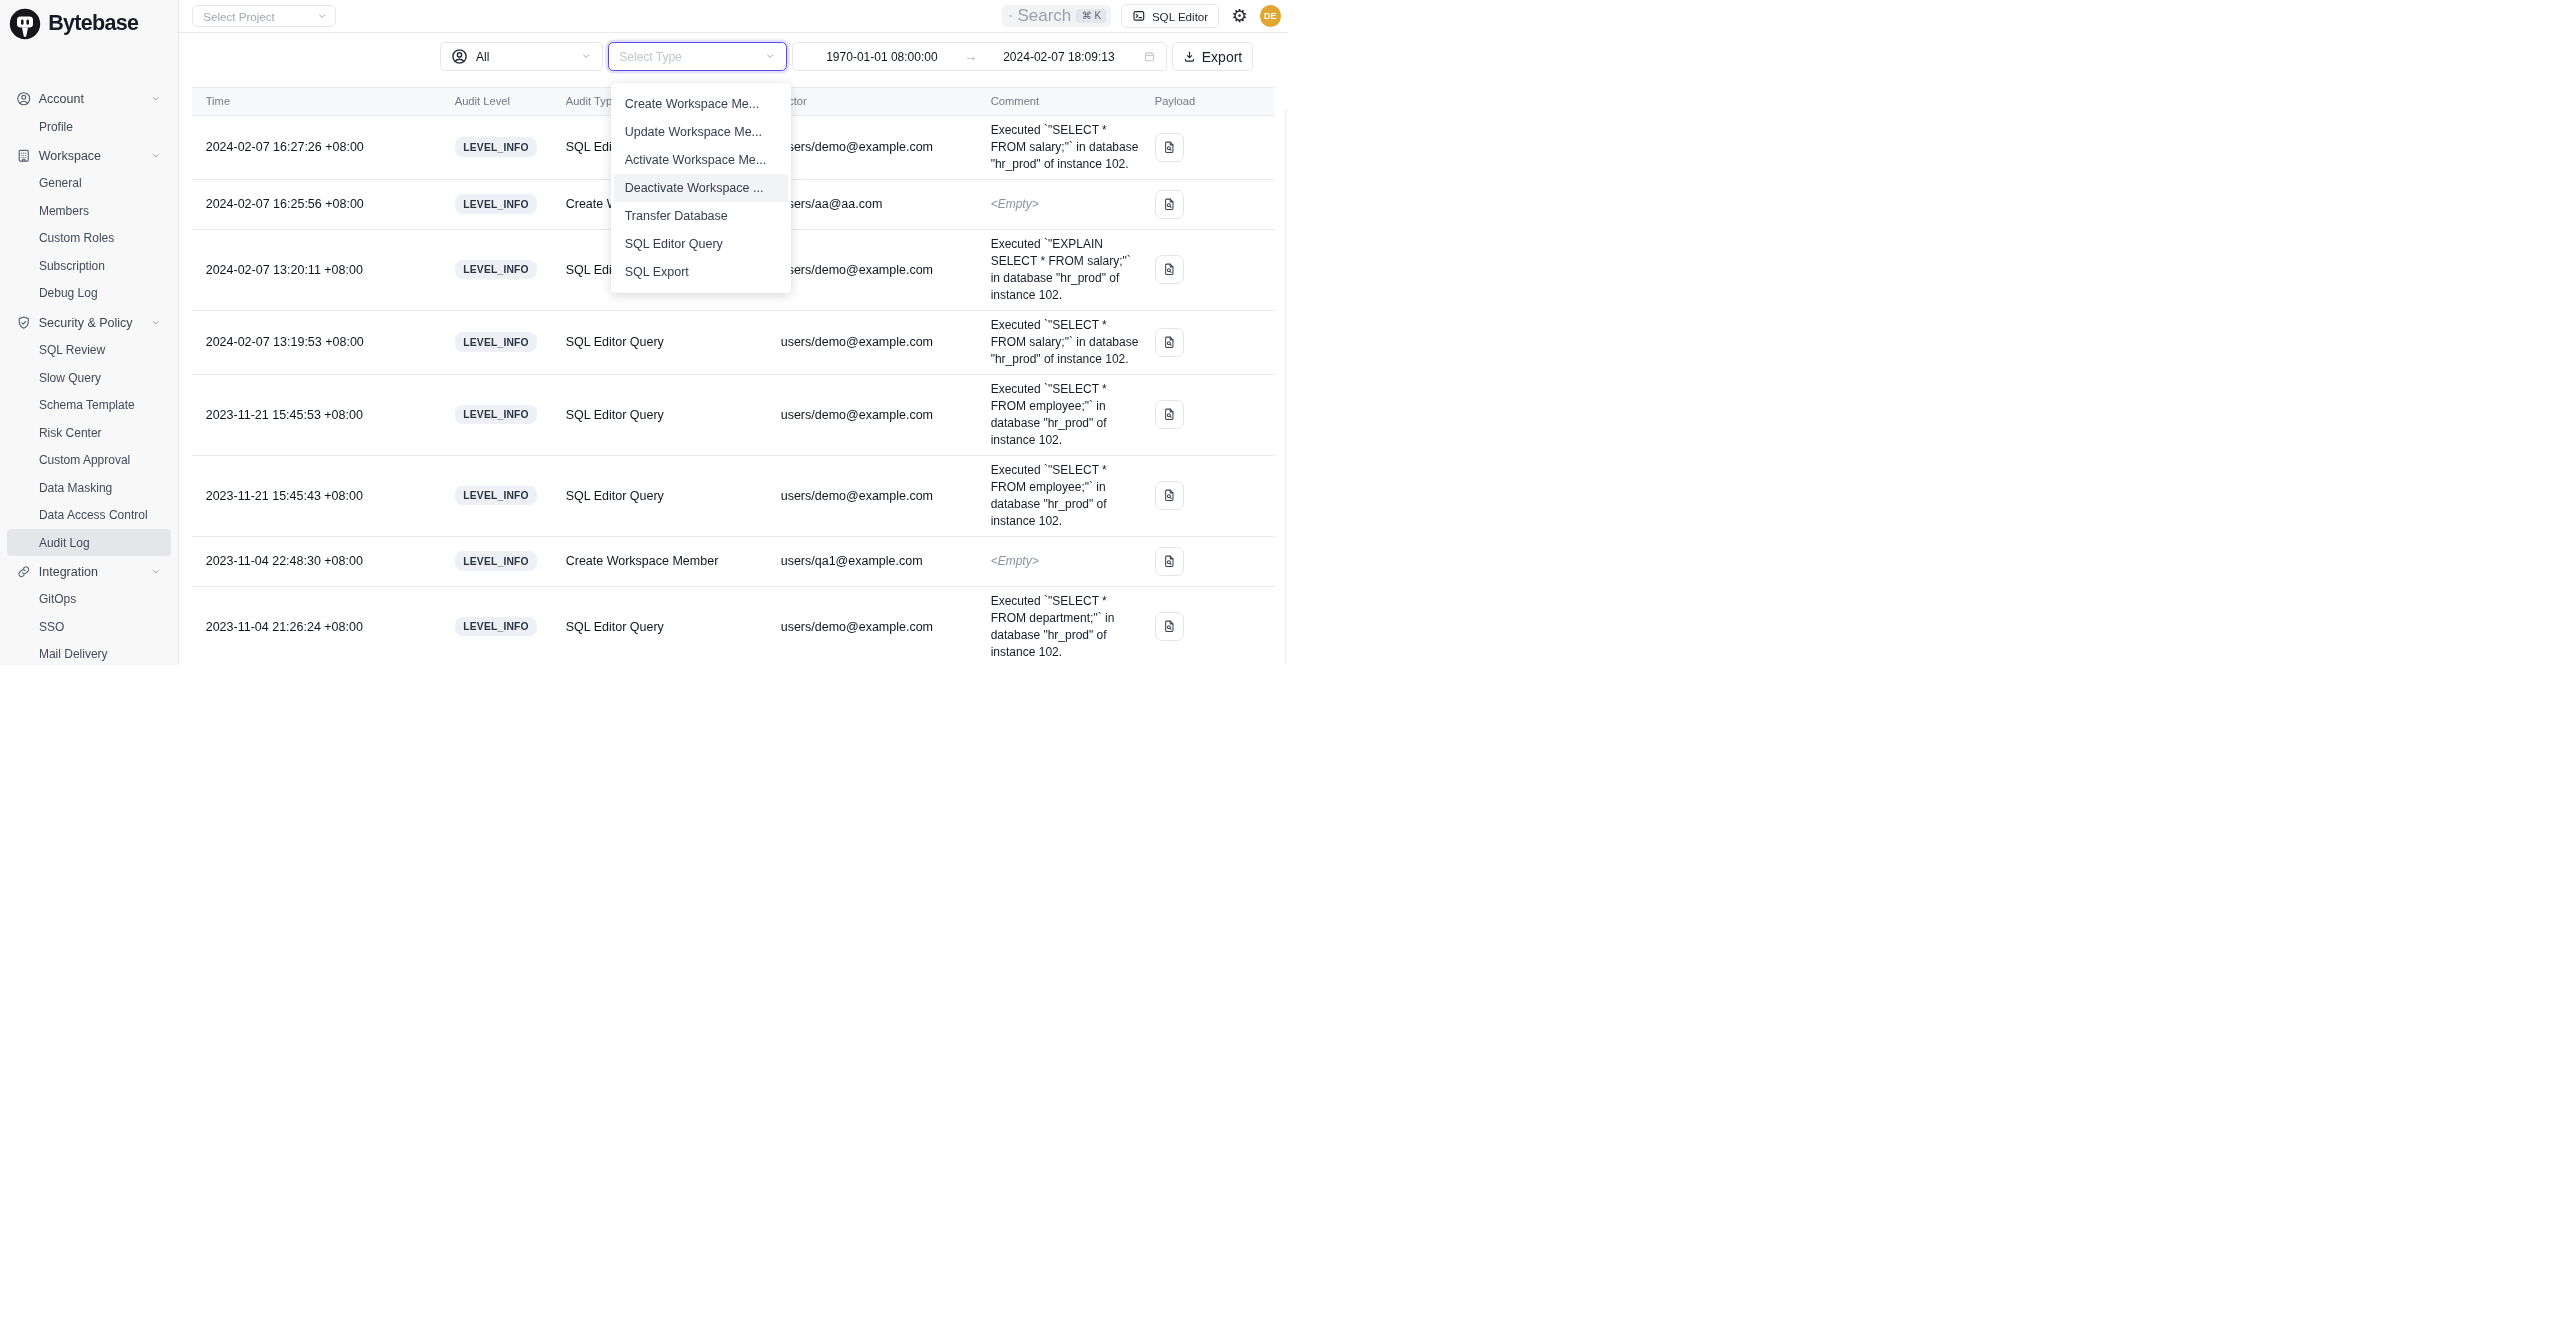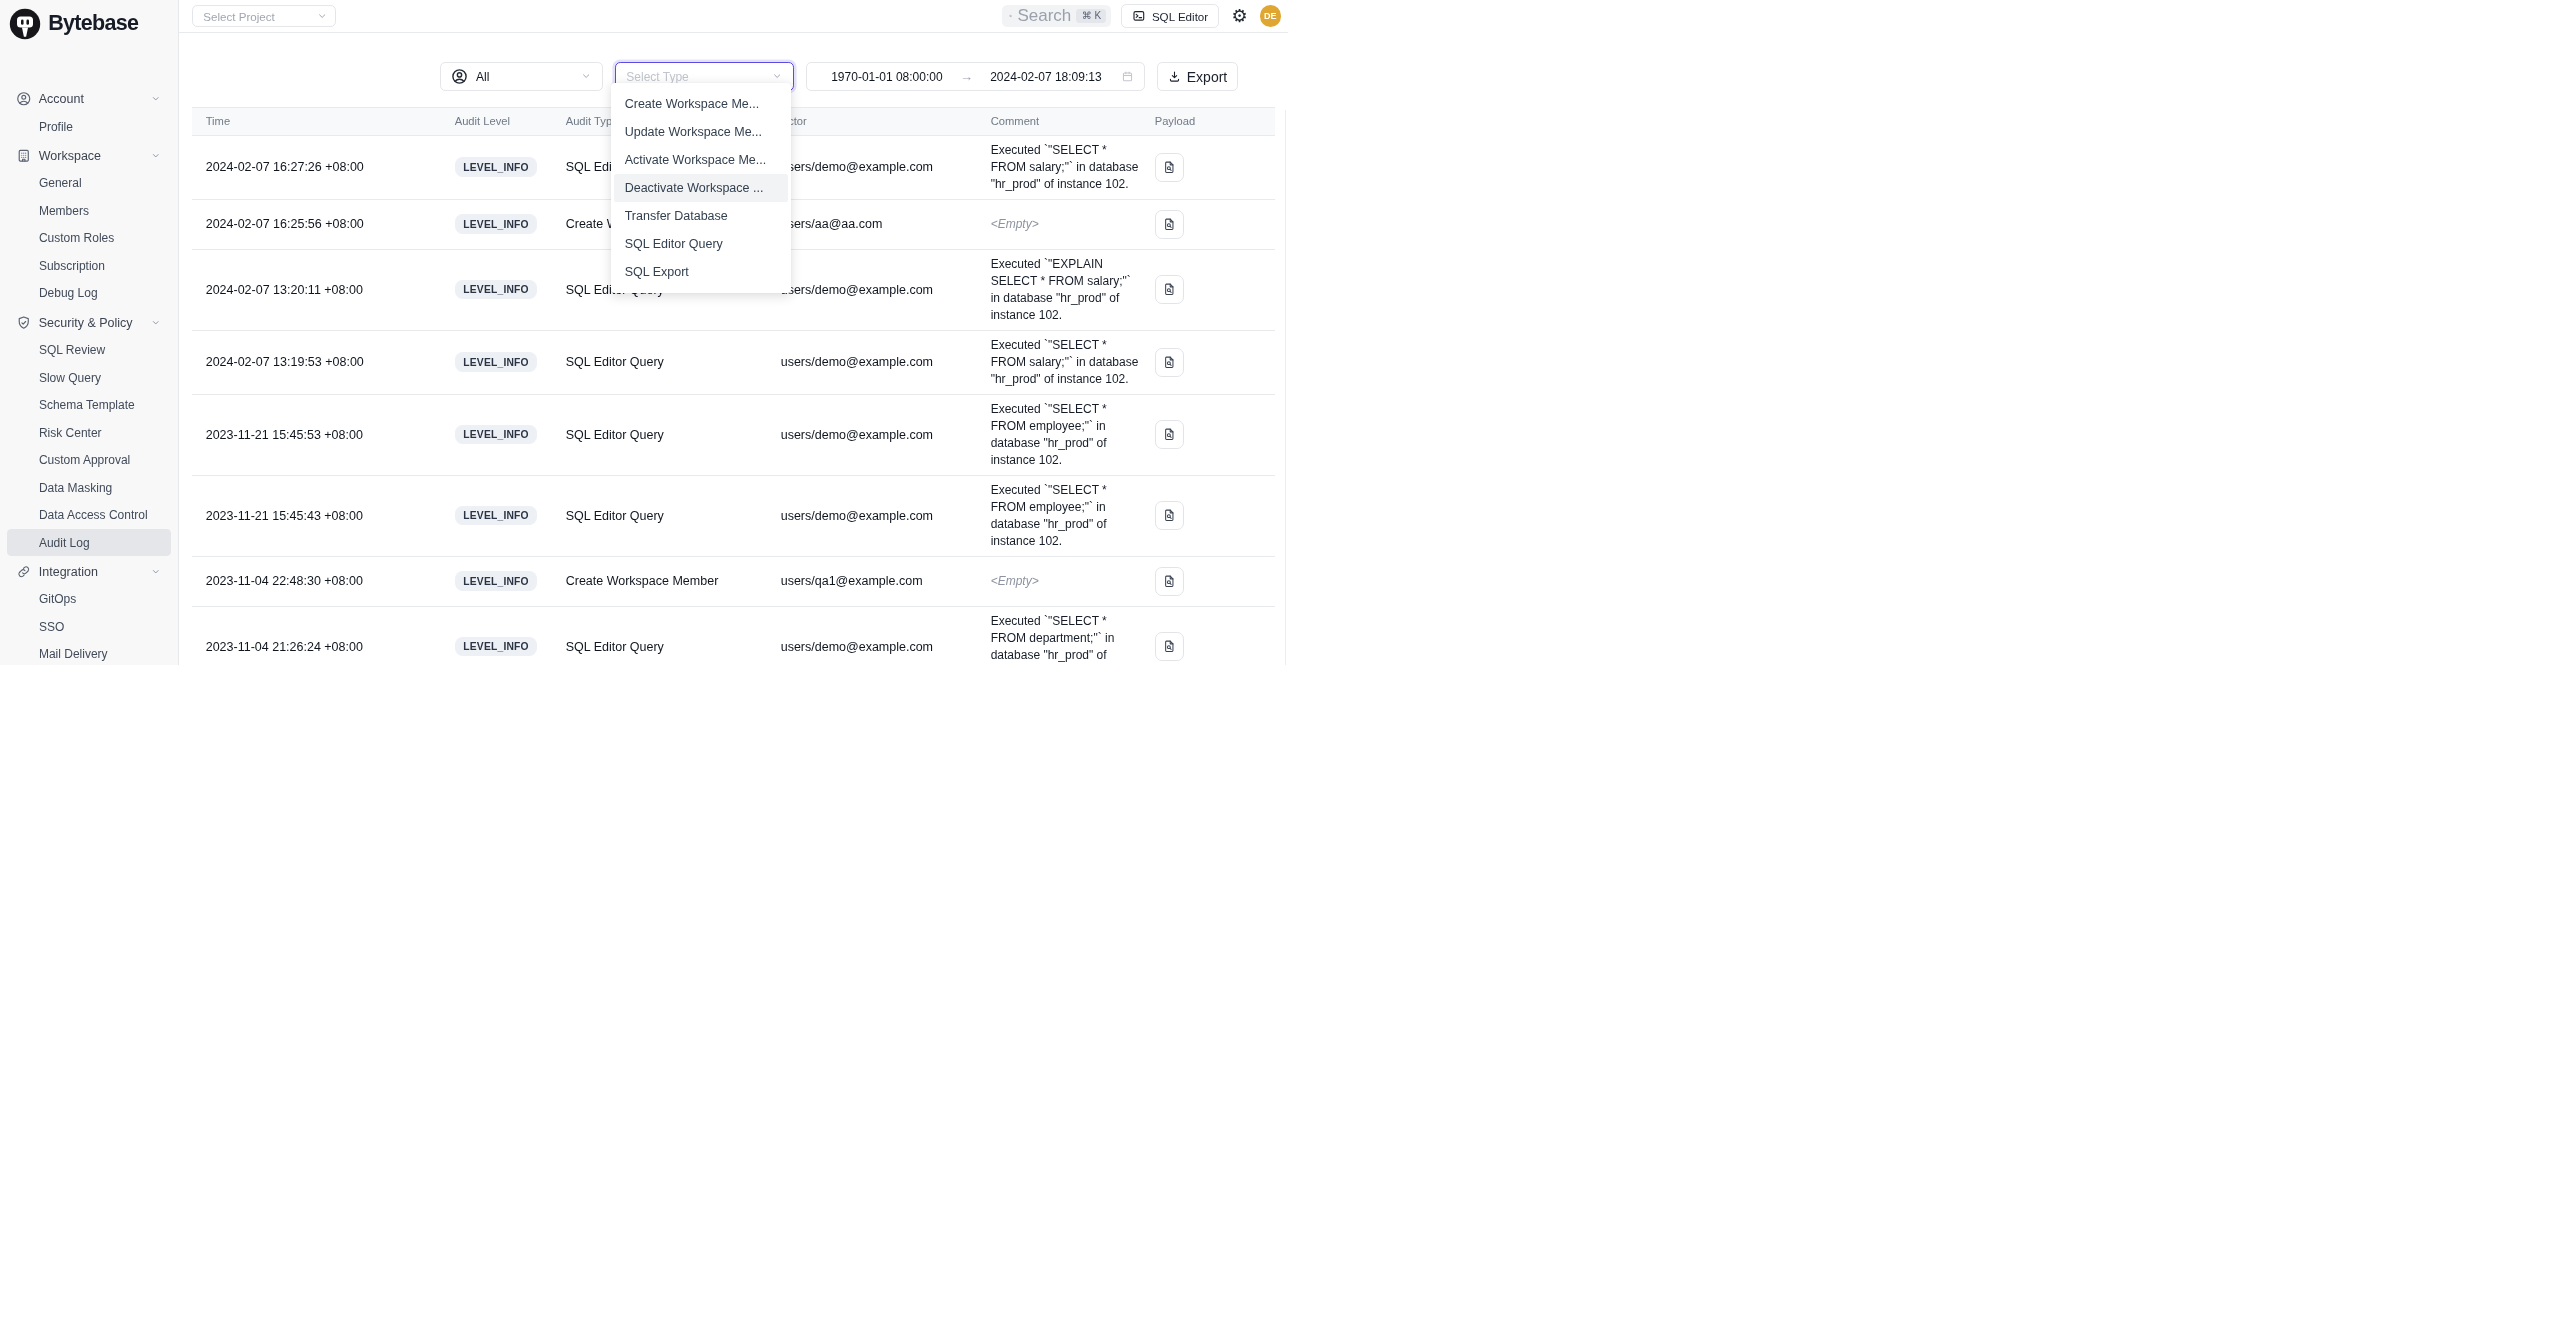--- a/index.html
+++ b/index.html
@@ -59,32 +59,32 @@
   .sql-editor-btn .sic-wrap { width:13.7px; height:13.7px; color:#20262f; }
   .sql-editor-btn .lbl { font-size:11.6px; font-weight:500; color:#1d2430;text-align:center; }
   .gear { margin-left:12px; font-size:18px; line-height:1; color:#1f2430; cursor:pointer; }
   .avatar {
     margin-left:12px; width:21.5px; height:21.5px; border-radius:50%; background:#dfa732;
     color:#fff; font-size:9px; font-weight:700; display:flex; align-items:center; justify-content:center; cursor:pointer;
   }
 
   
   .content { flex:1; position:relative; }
-  .filter-row { display:flex; gap:12px; padding-left:261px; margin-top:29px; }
+  .filter-row { display:flex; gap:5px; padding-left:261px; margin-top:9px; }
   .fselect {
     height:29px; border:0.9px solid #e4e6ea; border-radius:5.2px; background:#fff;
     display:flex; align-items:center; padding:0 10.3px; cursor:pointer;
   }
   .f-all { width:163px; gap:7.7px; }
   .f-all .sic-wrap { width:17px; height:17px; color:#252b36; }
   .f-all .lbl { flex:1; font-size:12px; color:#10161f; }
   .f-type { width:179px; border:1.3px solid #5a4be4; box-shadow:0 0 0 2.6px rgba(90,75,228,0.16); }
   .f-type .lbl { flex:1; font-size:12px; color:#c1c5cd; }
   .date-range {
-    width:339px; height:29px; border:0.9px solid #e4e6ea; border-radius:5.2px; background:#fff;
+    width:375px; height:29px; border:0.9px solid #e4e6ea; border-radius:5.2px; background:#fff;
     display:flex; align-items:center; padding:0 10.3px; cursor:pointer;
   }
   .date-range .dval { flex:1; text-align:center; font-size:12px; color:#10161f; }
   .date-range .arrow { color:#9aa1ad; font-size:13px; padding:0 3.4px; }
   .date-range .sic-wrap { width:13px; height:13px; color:#c2c6cd; margin-left:5.2px; }
   .export-btn {
     width:81px; height:29px; border:0.9px solid #e4e6ea; border-radius:5.2px; background:#fff;
     display:flex; align-items:center; justify-content:center; gap:6px; cursor:pointer;
   }
   .export-btn .sic-wrap { width:13px; height:13px; color:#1b212c; }

